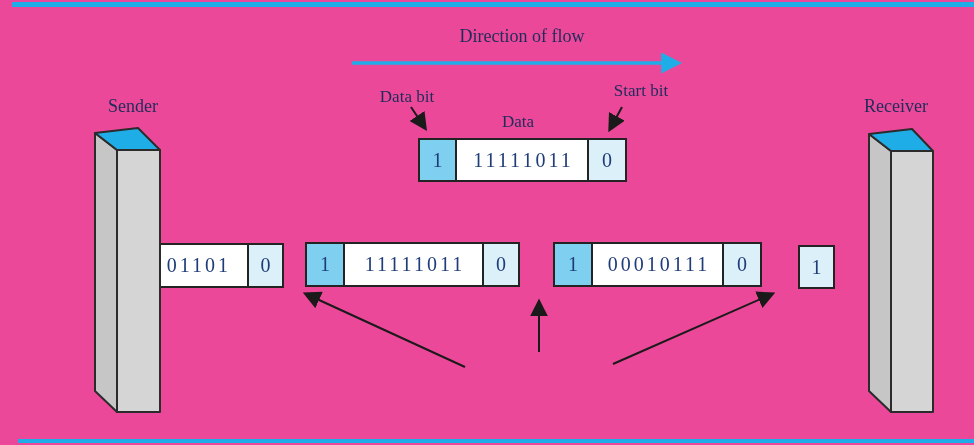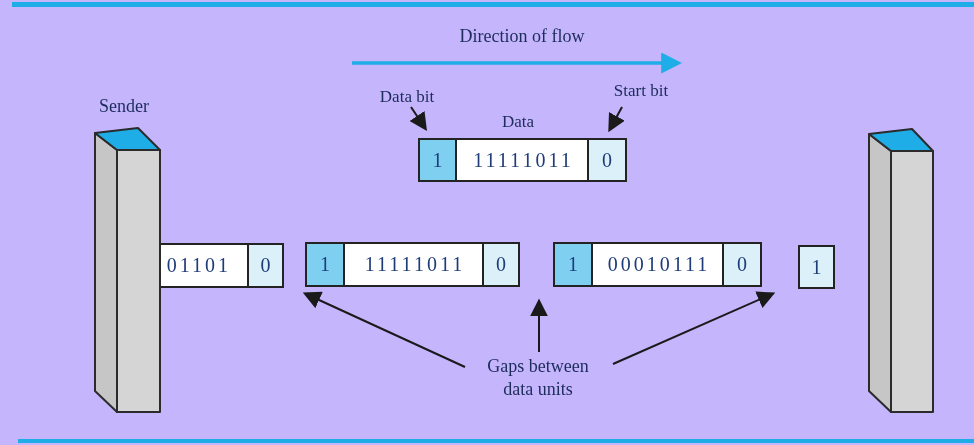--- a/index.html
+++ b/index.html
@@ -1,19 +1,19 @@
 <!DOCTYPE html>
 <html><head>
 <meta charset="utf-8">
 <style>
   html,body{margin:0;padding:0;background:#ffffff;}
   .canvas{
     position:relative;
     width:974px;height:445px;
-    background:#c4b5fd;
+    background:#ec4899;
     overflow:hidden;
     font-family:"Liberation Serif","DejaVu Serif",serif;
   }
   .rule{position:absolute;background:var(--cyan);}
   .rule.top{left:12px;top:2px;width:962px;height:5px;}
   .rule.bottom{left:18px;top:439px;width:956px;height:4px;}
 
   .lbl{
     position:absolute;
     color:var(--navy-label);
@@ -51,33 +51,30 @@
 </head>
 <body>
 
 <div class="canvas" style="--cyan: #1fade8; --stopblue: #7fd0f0; --lightblue: #dcf0fa; --navy-label: #1d2c5a; --navy-digit: #1e3c78; --line: #232323;">
 
   <div class="rule top"></div>
   <div class="rule bottom"></div>
 
   <div class="lbl" style="left:352px;top:25px;width:340px;">Direction of flow</div>
 
-  <div class="lbl" style="left:85px;top:95px;width:78px;">Sender</div>
+  <div class="lbl" style="left:94px;top:95px;width:78px;">Sender</div>
 
+  <div class="lbl" style="left:856px;top:95px;width:80px;">Receiver</div>
 
   <div class="lbl small" style="left:368px;top:86px;width:78px;">Data bit</div>
 
   <div class="lbl small" style="left:480px;top:111px;width:76px;">Data</div>
 
   <div class="lbl small" style="left:602px;top:80px;width:78px;">Start bit</div>
 
-  <div class="lbl" style="left:448px;top:355px;width:180px;line-height:23px;">
-    <span>Gaps between</span><br>
-    <span>data units</span>
-  </div>
 
   <div class="frame" style="left:418px;top:138px;height:44px;">
     <div class="cell stop" style="width:39px;">1</div>
     <div class="cell" style="width:134px;">11111011</div>
     <div class="cell start" style="width:40px;">0</div>
   </div>
 
   <div class="frame" style="left:148px;top:243px;height:45px;">
     <div class="cell noleft" style="width:101px;">01101</div>
     <div class="cell start" style="width:37px;">0</div>

